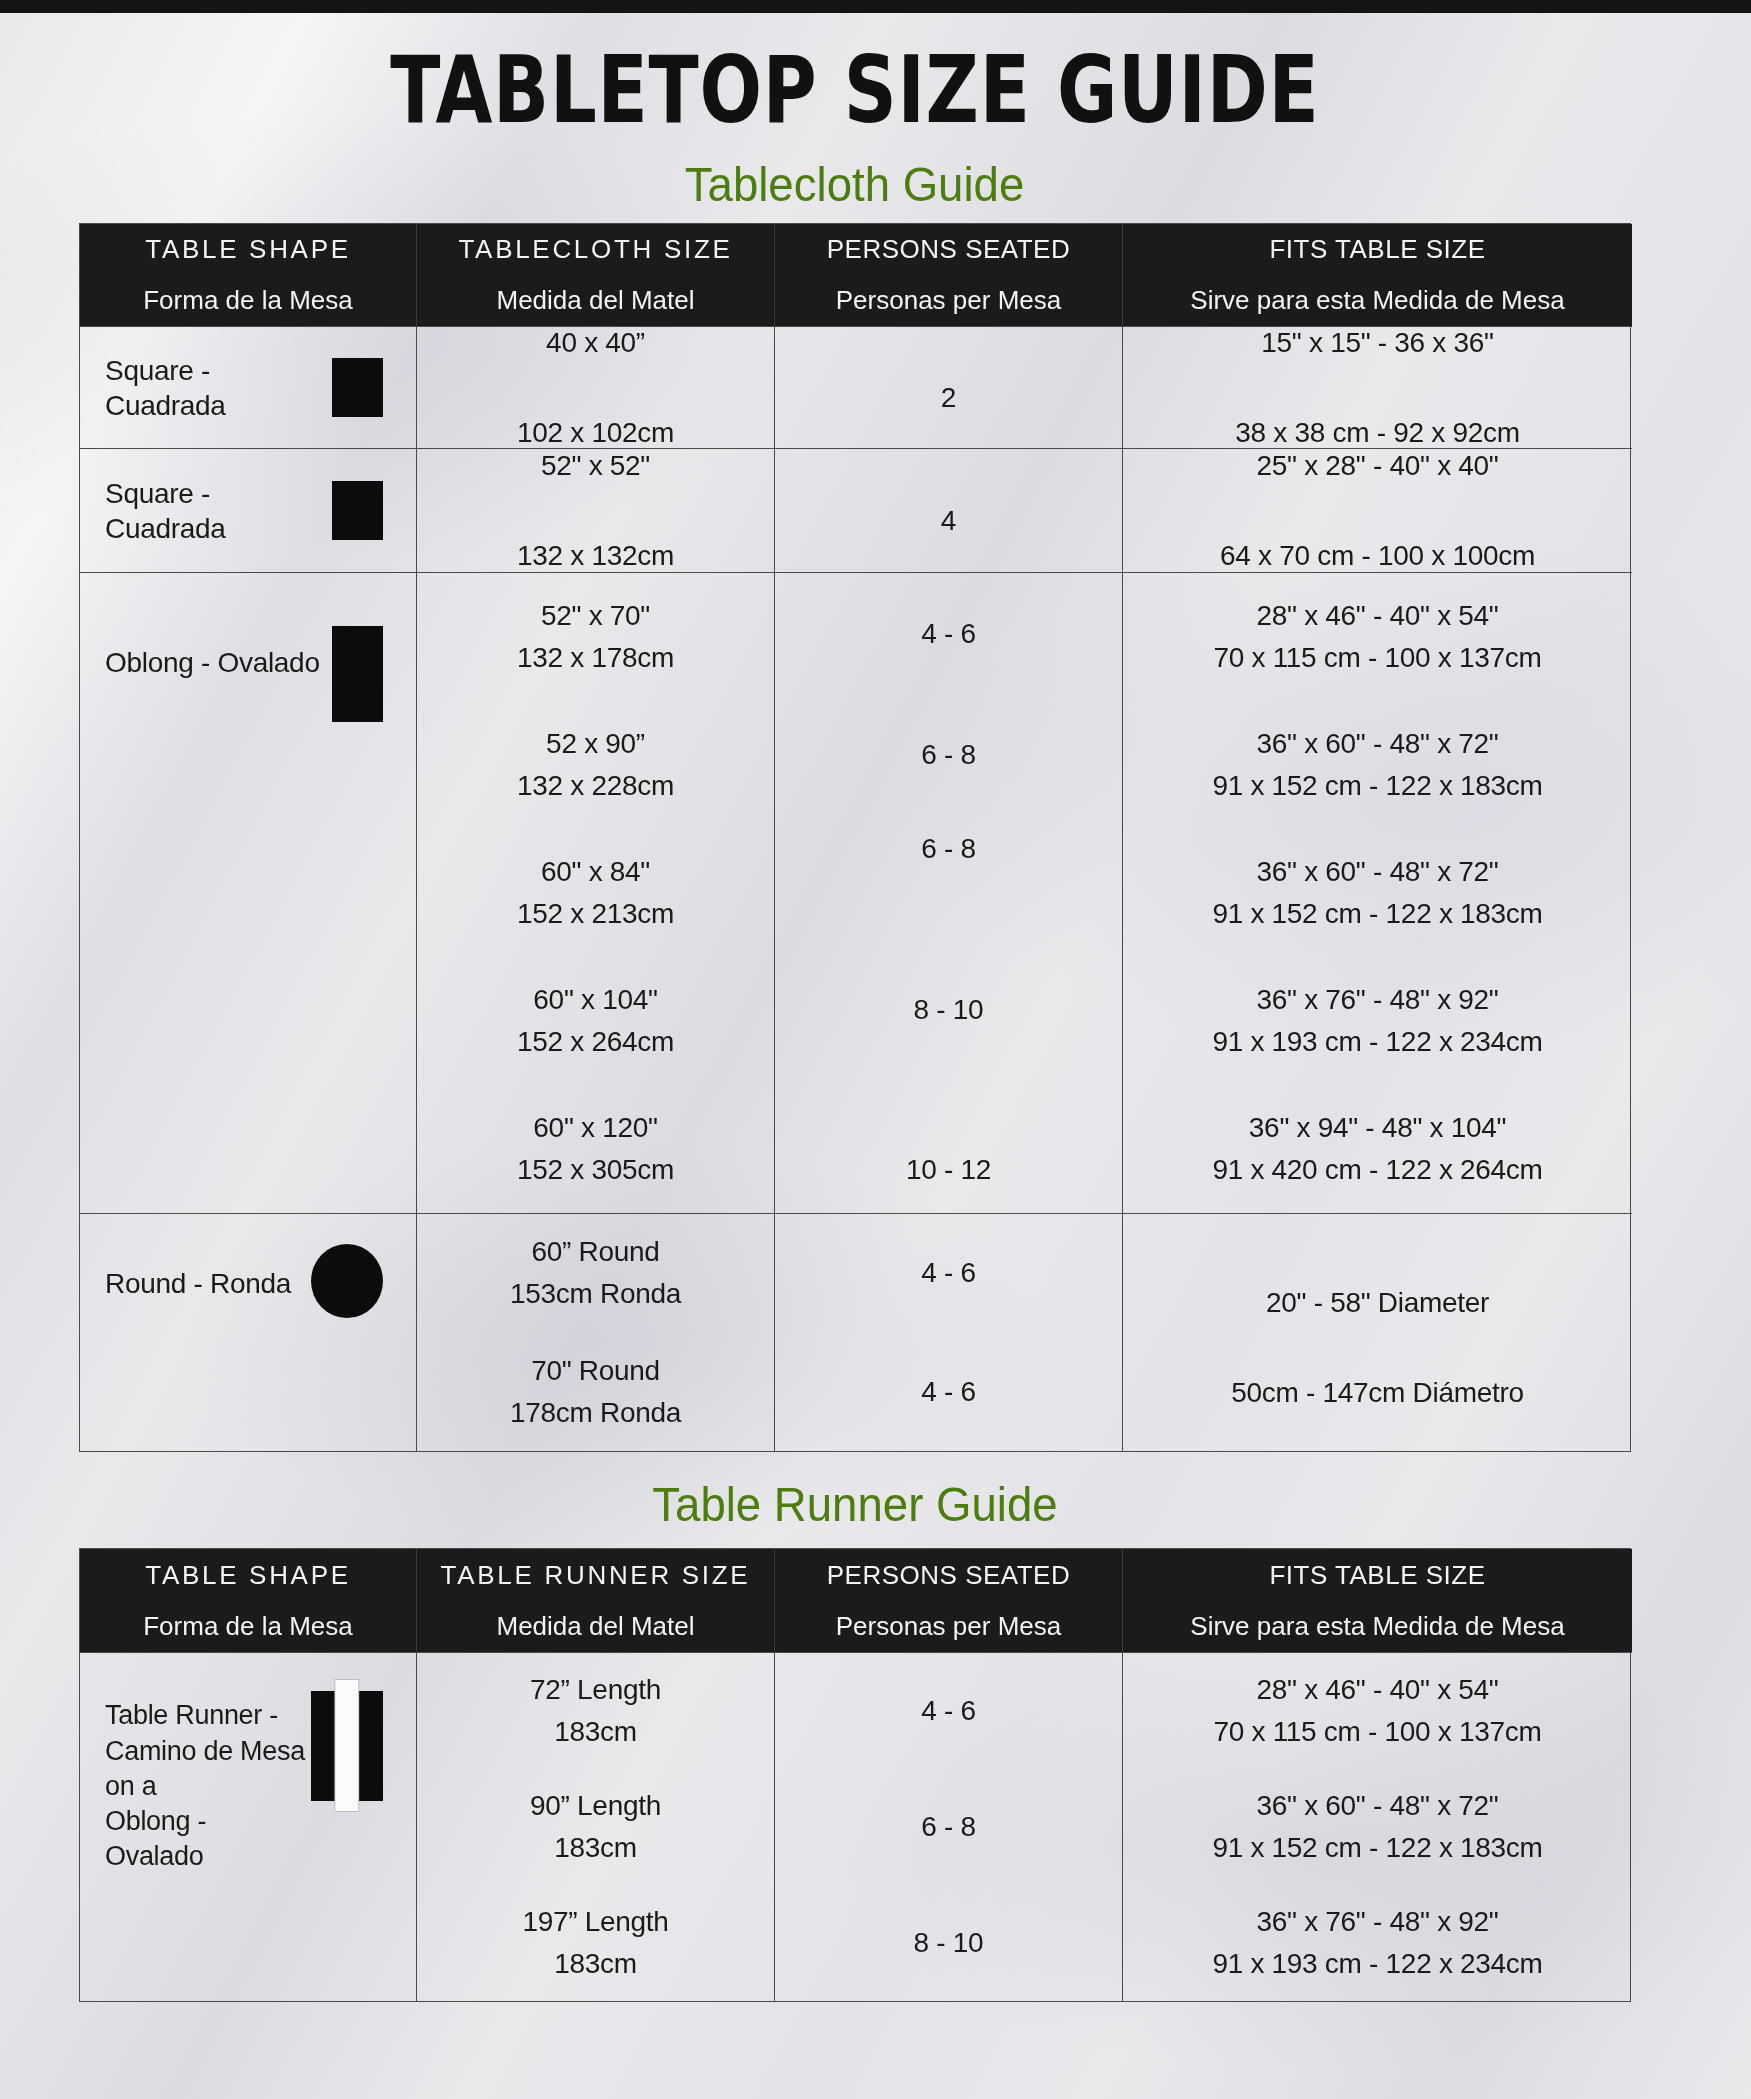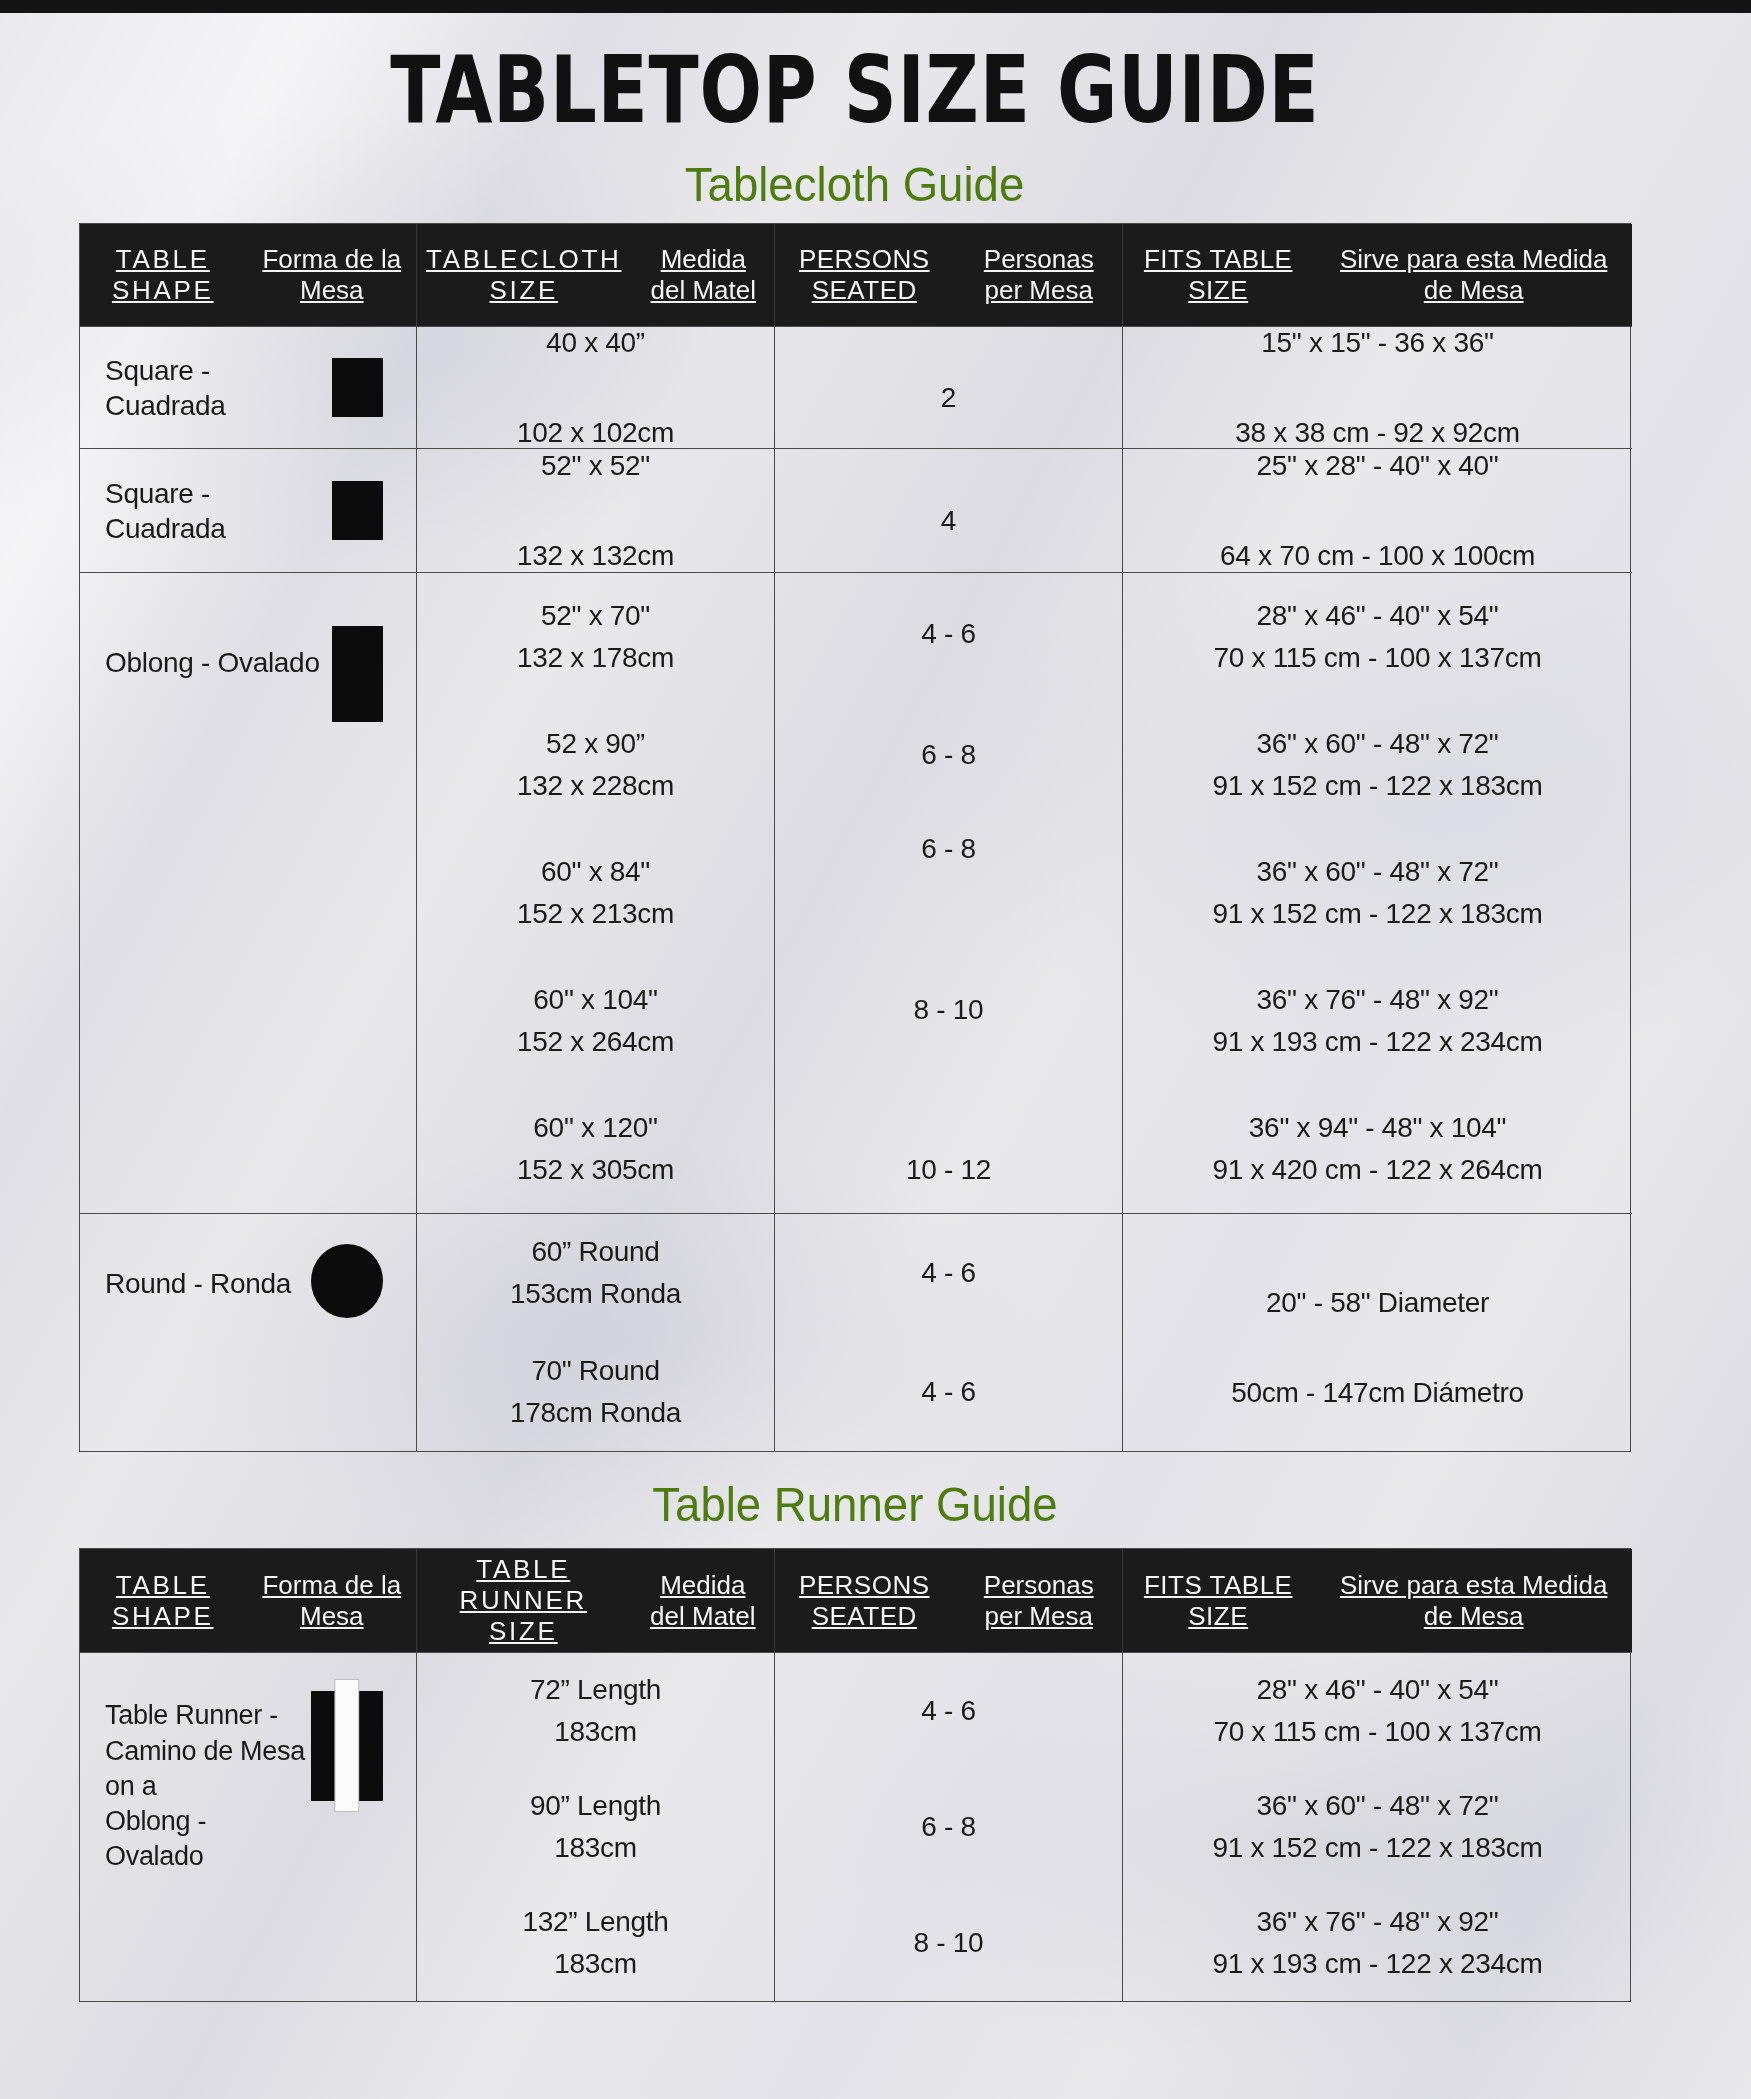--- a/index.html
+++ b/index.html
@@ -27,25 +27,24 @@
 
   .guide-table {
     display:grid;
     grid-template-columns:337px 358px 348px 509px;
     width:1552px; margin-left:79px;
     border:1.8px solid #4a4a4a;
     letter-spacing:-0.3px;
   }
   .hcell {
     background:#1b1b1b; color:#f4f4f4;
-    display:flex; flex-direction:row; justify-content:center; align-items:center;
+    display:flex; flex-direction:column; justify-content:center; align-items:center;
     gap:20px; text-align:center;
     border-right:1.8px solid #3a3a3a; border-bottom:1.8px solid #4a4a4a;
     padding:5.4px 9px;
-    text-decoration:underline;
   }
   .hcell.last { border-right:none; }
   .h-en { font-size:26px; letter-spacing:2.7px; }
   .h-en.tight { letter-spacing:0.5px; }
   .h-es { font-size:26px; letter-spacing:0px; }
   .cell { border-right:1.8px solid #4a4a4a; border-bottom:1.8px solid #4a4a4a; min-width:0; }
   .cell.last { border-right:none; }
   .cell.bottom { border-bottom:none; }
   .center-cell { display:flex; flex-direction:column; align-items:center; justify-content:center; text-align:center; font-size:28px; line-height:1.5;gap:48px; }
   .persons-low { padding-top:20px; }
@@ -245,21 +244,21 @@
     <div class="cell bottom stack">
       <div class="sub">
         <div>72” Length</div>
         <div>183cm</div>
       </div>
       <div class="sub">
         <div>90” Length</div>
         <div>183cm</div>
       </div>
       <div class="sub">
-        <div>132” Length</div>
+        <div>197” Length</div>
         <div>183cm</div>
       </div>
     </div>
     <div class="cell bottom stack">
       <div class="sub">4 - 6</div>
       <div class="sub">6 - 8</div>
       <div class="sub">8 - 10</div>
     </div>
     <div class="cell bottom last stack">
       <div class="sub">

